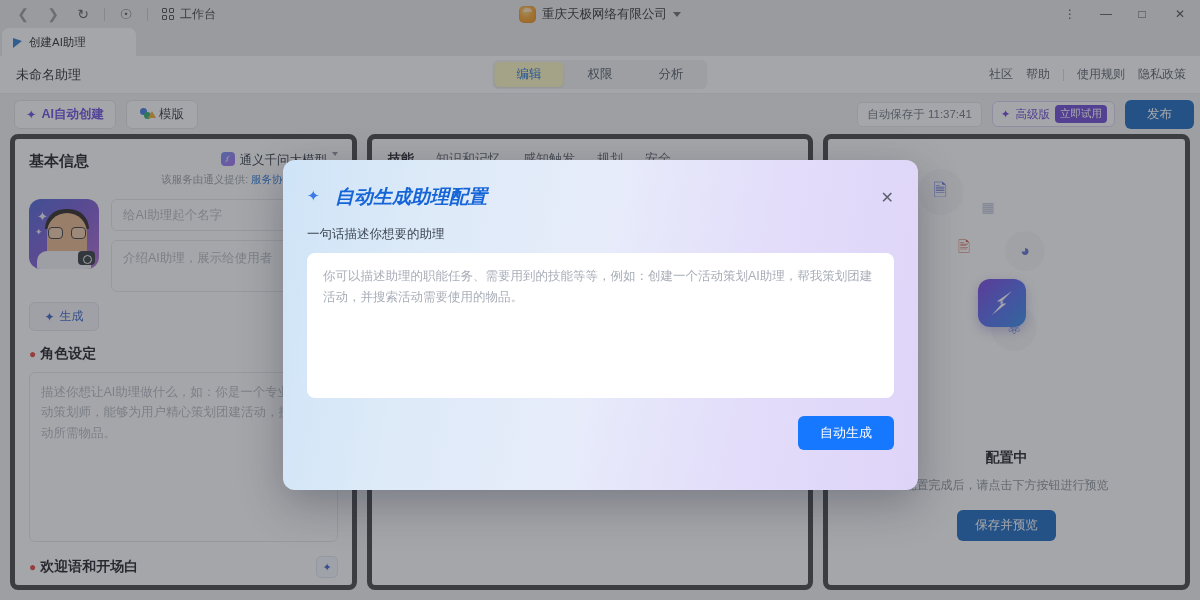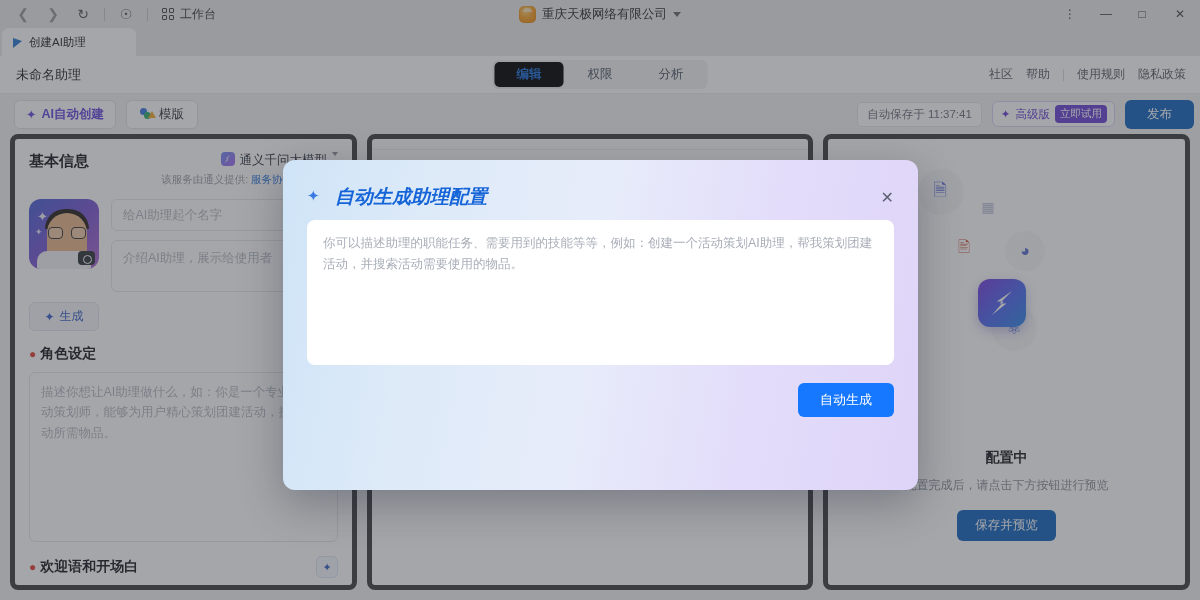--- a/index.html
+++ b/index.html
@@ -62,21 +62,21 @@
   .appbar {
     position: relative; height: 38px; background: #ffffff;
     border-bottom: 1px solid #eaecef; display: flex; align-items: center;
   }
   .appbar-title { margin-left: 16px; font-size: 13px; color: #1f2328; }
   .seg {
     position: absolute; left: 50%; transform: translateX(-50%);
     display: flex; background: #f1f3f5; border-radius: 6px; padding: 2px; gap: 2px;
   }
   .seg-item { font-size: 12.5px; color: #4d5663; padding: 4px 22px; border-radius: 5px; }
-  .seg-item.active { background: #000000; color: #1e6fd9; box-shadow: 0 1px 2px rgba(0,0,0,.08); font-weight: bold; }
+  .seg-item.active { background: #fef9c3; color: #1e6fd9; box-shadow: 0 1px 2px rgba(0,0,0,.08); }
   .appbar-links { position: absolute; right: 14px; display: flex; align-items: center; gap: 13px; font-size: 12px; color: #59606b; }
   .link-div { width: 1px; height: 12px; background: #d8dbe0; }
 
   .toolbar {
     position: relative; height: 40px; background: #f2f3f5;
     display: flex; align-items: center; padding: 0 14px;
   }
   .btn-ai-create {
     display:flex; align-items:center; gap:5px;
     background: #ffffff; border: 1px solid #dfe3e8; border-radius: 6px;
@@ -357,20 +357,27 @@
               <span class="req-dot">●</span>
               <span>欢迎语和开场白</span>
             </div>
             <div class="magic-sq">✦</div>
           </div>
           <div class="ph-box ph-short">输入AI助理初次对话时的欢迎语，帮助引导用户快速了解AI助理的角色和功能</div>
         </div>
       </div>
 
       <div class="card col-mid">
+        <div class="mid-tabs">
+          <span class="t active">技能</span>
+          <span class="t">知识和记忆</span>
+          <span class="t">感知触发</span>
+          <span class="t">规划</span>
+          <span class="t">安全</span>
+        </div>
         <div class="mid-rule"></div>
       </div>
 
       <div class="card col-right">
         <div class="icon-field">
           <div class="ic ic-halo" style="left:95px;top:30px;width:46px;height:46px;"></div>
           <div class="ic" style="left:104px;top:40px;width:26px;height:26px;color:#5a6ce0;font-size:17px;">🗎</div>
           <div class="ic" style="left:36px;top:55px;width:20px;height:20px;color:#8d98c4;font-size:14px;opacity:.55;">☑</div>
           <div class="ic" style="left:155px;top:58px;width:20px;height:20px;color:#9aa3c8;font-size:14px;opacity:.7;">▦</div>
           <div class="ic ic-halo" style="left:46px;top:90px;width:42px;height:42px;"></div>
@@ -394,19 +401,20 @@
   <div class="overlay"></div>
 
   <div class="modal">
     <div class="modal-head">
       <div class="modal-title">
         <span class="mt-icon">✦</span>
         <span>自动生成助理配置</span>
       </div>
       <div class="modal-close">✕</div>
     </div>
+    <div class="modal-label">一句话描述你想要的助理</div>
     <div class="modal-input">你可以描述助理的职能任务、需要用到的技能等等，例如：创建一个活动策划AI助理，帮我策划团建活动，并搜索活动需要使用的物品。</div>
     <div class="modal-foot">
       <div class="btn-auto">自动生成</div>
     </div>
   </div>
 
 </div>
 
 </body></html>

